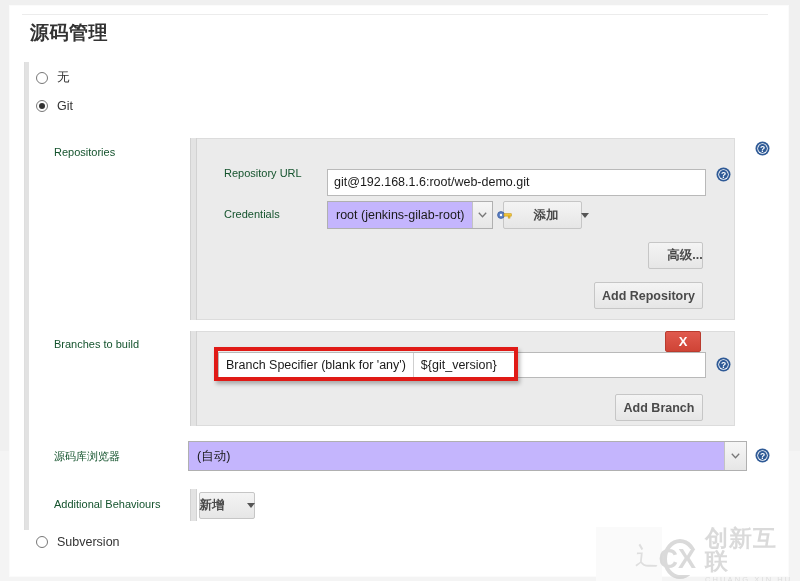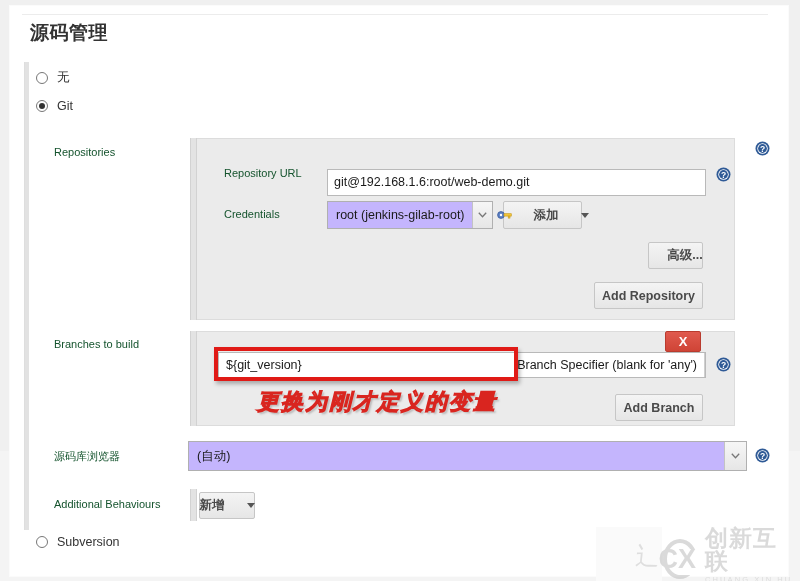--- a/index.html
+++ b/index.html
@@ -364,26 +364,25 @@
   </div>
 
   <div class="field-label" style="left:54px; top:338px;">Branches to build</div>
 
   <div class="panel" style="left:190px; top:331px; width:545px; height:95px;"></div>
   <div class="panel-tab" style="left:190px; top:331px; height:95px;"></div>
 
   <div class="btn btn-red" style="left:665px; top:331px; width:36px; height:21px;">X</div>
 
   <div class="text-input" style="left:218px; top:352px; width:488px; height:26px; padding:0; background:#fff;">
+    <span style="padding:0 7px; white-space:nowrap; border-right:1px solid #cfcfcf; line-height:24px;">Branch Specifier (blank for 'any')</span>
     <span style="padding:0 7px; flex:1; line-height:24px;">${git_version}</span>
-    <span style="padding:0 7px; white-space:nowrap; border-right:1px solid #cfcfcf; line-height:24px;">Branch Specifier (blank for 'any')</span>
   </div>
 
   <div id="annotation-box"></div>
-  <div id="annotation-text">更换为刚才定义的变量</div>
 
   <div class="help-icon" style="left:716px; top:357px;">
     <svg width="15" height="15" viewBox="0 0 15 15">
       <circle cx="7.5" cy="7.5" r="7" fill="#2f5a96"></circle>
       <circle cx="7.5" cy="7.5" r="5.2" fill="#fff"></circle>
       <circle cx="7.5" cy="7.5" r="4.4" fill="#2f5a96"></circle>
       <text x="7.5" y="11" font-size="8.5" font-family="Liberation Sans, sans-serif" font-weight="bold" fill="#fff" text-anchor="middle">?</text>
     </svg>
   </div>
 

